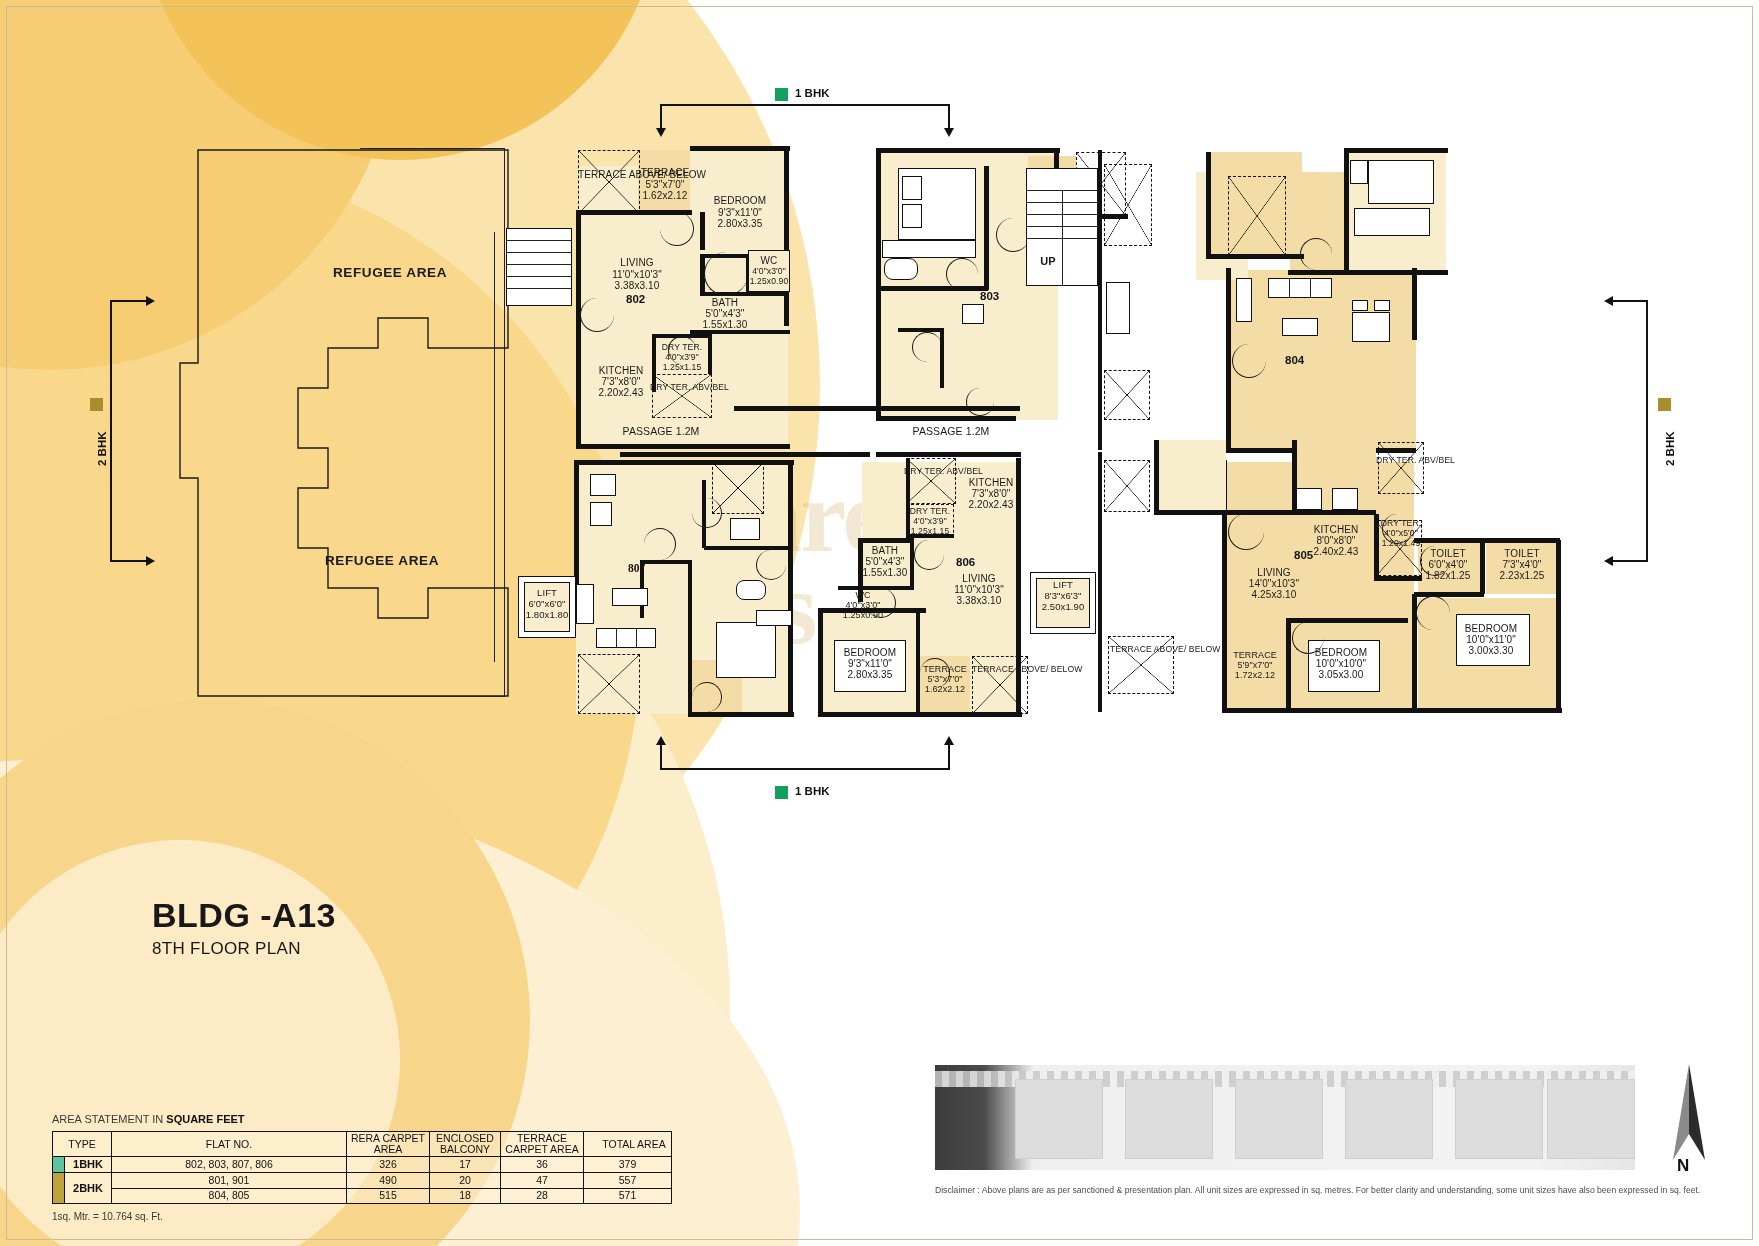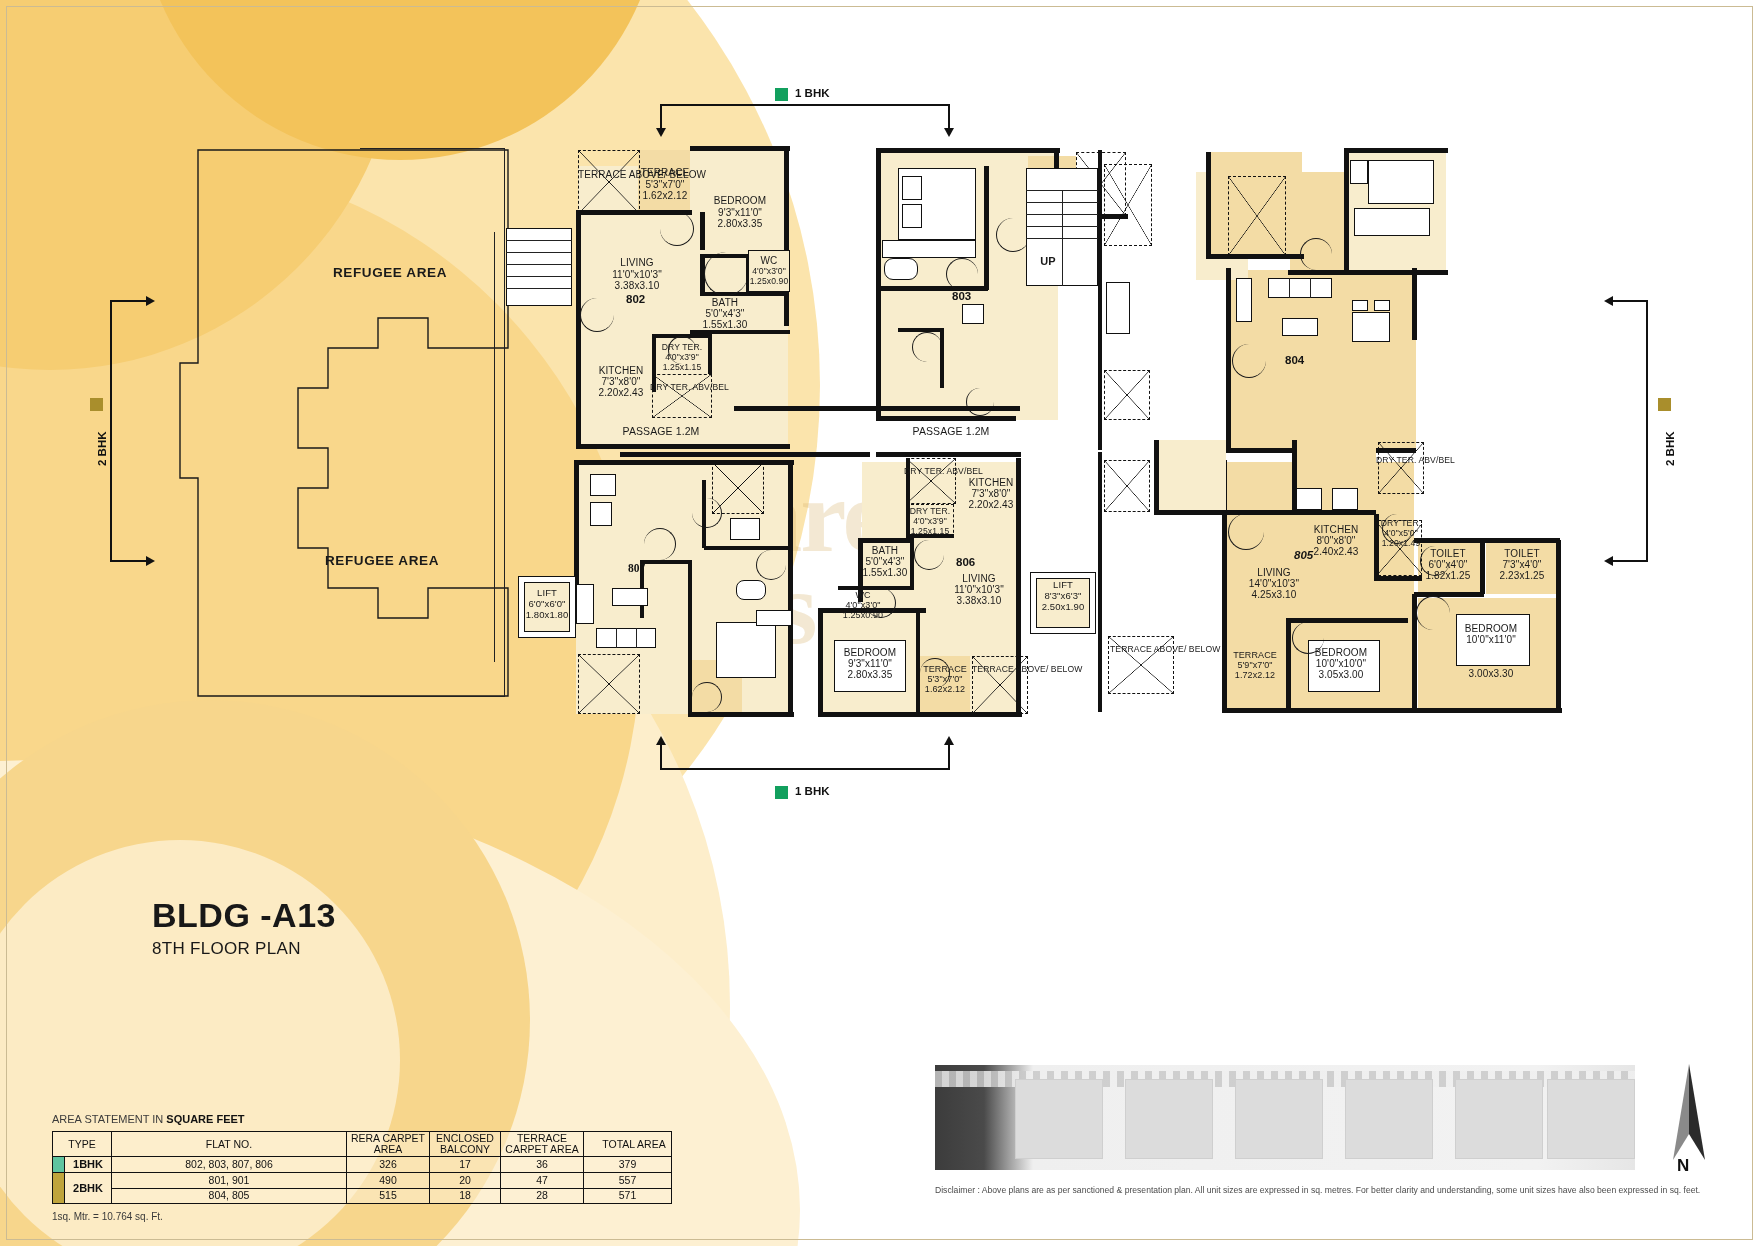--- a/index.html
+++ b/index.html
@@ -232,21 +232,21 @@
   <div class="sbox" style="left:884px;top:258px;width:34px;height:22px;border-radius:9px;"></div>
   <div class="sbox" style="left:1036px;top:222px;width:62px;height:20px;"></div>
   <div class="thin" style="left:1056px;top:222px;width:1px;height:20px;"></div>
   <div class="thin" style="left:1077px;top:222px;width:1px;height:20px;"></div>
   <div class="sbox" style="left:1028px;top:268px;width:34px;height:18px;"></div>
   <div class="sbox" style="left:962px;top:304px;width:22px;height:20px;"></div>
   <div class="door" style="left:996px;top:218px;width:34px;height:34px;border-top:none;border-right:none;"></div>
   <div class="door" style="left:946px;top:258px;width:32px;height:32px;border-bottom:none;border-right:none;"></div>
   <div class="door" style="left:912px;top:332px;width:30px;height:30px;border-bottom:none;border-right:none;"></div>
   <div class="door" style="left:966px;top:388px;width:28px;height:28px;border-top:none;border-right:none;"></div>
-  <div class="unitno" style="left:952px;top:290px;">803</div>
+  <div class="unitno" style="left:980px;top:290px;">803</div>
 
   <div class="sbox" style="left:1026px;top:168px;width:72px;height:118px;"></div>
   <div class="thin" style="left:1026px;top:190px;width:72px;height:1px;"></div>
   <div class="thin" style="left:1026px;top:202px;width:72px;height:1px;"></div>
   <div class="thin" style="left:1026px;top:214px;width:72px;height:1px;"></div>
   <div class="thin" style="left:1026px;top:226px;width:72px;height:1px;"></div>
   <div class="thin" style="left:1026px;top:238px;width:72px;height:1px;"></div>
   <div class="thin" style="left:1062px;top:190px;width:1px;height:96px;"></div>
   <div class="lbl" style="left:1036px;top:256px;width:24px;font-size:11px;font-weight:bold;">UP</div>
 
@@ -315,41 +315,41 @@
   <div class="hatch" style="left:1378px;top:524px;width:44px;height:50px;border:none;"></div>
   <div class="sbox" style="left:1296px;top:488px;width:26px;height:22px;"></div>
   <div class="sbox" style="left:1332px;top:488px;width:26px;height:22px;"></div>
   <div class="sbox" style="left:1456px;top:614px;width:74px;height:52px;"></div>
   <div class="sbox" style="left:1308px;top:640px;width:72px;height:52px;"></div>
   <div class="door" style="left:1228px;top:514px;width:36px;height:36px;border-top:none;border-right:none;"></div>
   <div class="door" style="left:1382px;top:514px;width:30px;height:30px;border-top:none;border-right:none;"></div>
   <div class="door" style="left:1420px;top:546px;width:30px;height:30px;border-top:none;border-right:none;"></div>
   <div class="door" style="left:1416px;top:596px;width:34px;height:34px;border-bottom:none;border-right:none;"></div>
   <div class="door" style="left:1292px;top:622px;width:32px;height:32px;border-top:none;border-right:none;"></div>
-  <div class="unitno" style="left:1294px;top:549px;font-style:italic;">805</div>
+  <div class="unitno" style="left:1294px;top:549px;">805</div>
 
   <div class="lbl" style="left:1300px;top:525px;width:72px;">KITCHEN</div>
   <div class="lbl" style="left:1300px;top:536px;width:72px;">8'0"x8'0"</div>
   <div class="lbl" style="left:1300px;top:547px;width:72px;">2.40x2.43</div>
   <div class="lbl" style="left:1234px;top:568px;width:80px;">LIVING</div>
   <div class="lbl" style="left:1228px;top:579px;width:92px;">14'0"x10'3"</div>
   <div class="lbl" style="left:1228px;top:590px;width:92px;">4.25x3.10</div>
   <div class="lbl" style="left:1376px;top:518px;width:50px;font-size:8.6px;">DRY TER.</div>
   <div class="lbl" style="left:1374px;top:528px;width:54px;font-size:8.6px;">4'0"x5'0"</div>
   <div class="lbl" style="left:1374px;top:538px;width:54px;font-size:8.6px;">1.20x1.49</div>
   <div class="lbl" style="left:1376px;top:455px;width:50px;font-size:8.6px;">DRY TER. ABV/BEL</div>
   <div class="lbl" style="left:1416px;top:549px;width:64px;">TOILET</div>
   <div class="lbl" style="left:1414px;top:560px;width:68px;">6'0"x4'0"</div>
   <div class="lbl" style="left:1414px;top:571px;width:68px;">1.82x1.25</div>
   <div class="lbl" style="left:1488px;top:549px;width:68px;">TOILET</div>
   <div class="lbl" style="left:1486px;top:560px;width:72px;">7'3"x4'0"</div>
   <div class="lbl" style="left:1486px;top:571px;width:72px;">2.23x1.25</div>
   <div class="lbl" style="left:1446px;top:624px;width:90px;">BEDROOM</div>
   <div class="lbl" style="left:1446px;top:635px;width:90px;">10'0"x11'0"</div>
-  <div class="lbl" style="left:1446px;top:646px;width:90px;margin-top:23px;">3.00x3.30</div>
+  <div class="lbl" style="left:1446px;top:646px;width:90px;">3.00x3.30</div>
   <div class="lbl" style="left:1296px;top:648px;width:90px;">BEDROOM</div>
   <div class="lbl" style="left:1296px;top:659px;width:90px;">10'0"x10'0"</div>
   <div class="lbl" style="left:1296px;top:670px;width:90px;">3.05x3.00</div>
   <div class="lbl" style="left:1222px;top:650px;width:66px;font-size:9px;">TERRACE</div>
   <div class="lbl" style="left:1222px;top:660px;width:66px;font-size:9px;">5'9"x7'0"</div>
   <div class="lbl" style="left:1222px;top:670px;width:66px;font-size:9px;">1.72x2.12</div>
   <div class="lbl" style="left:1110px;top:644px;width:62px;font-size:8.6px;">TERRACE ABOVE/ BELOW</div>
   <div class="dbox" style="left:1108px;top:636px;width:66px;height:58px;"></div>
   <div class="hatch" style="left:1108px;top:636px;width:66px;height:58px;border:none;"></div>
 

